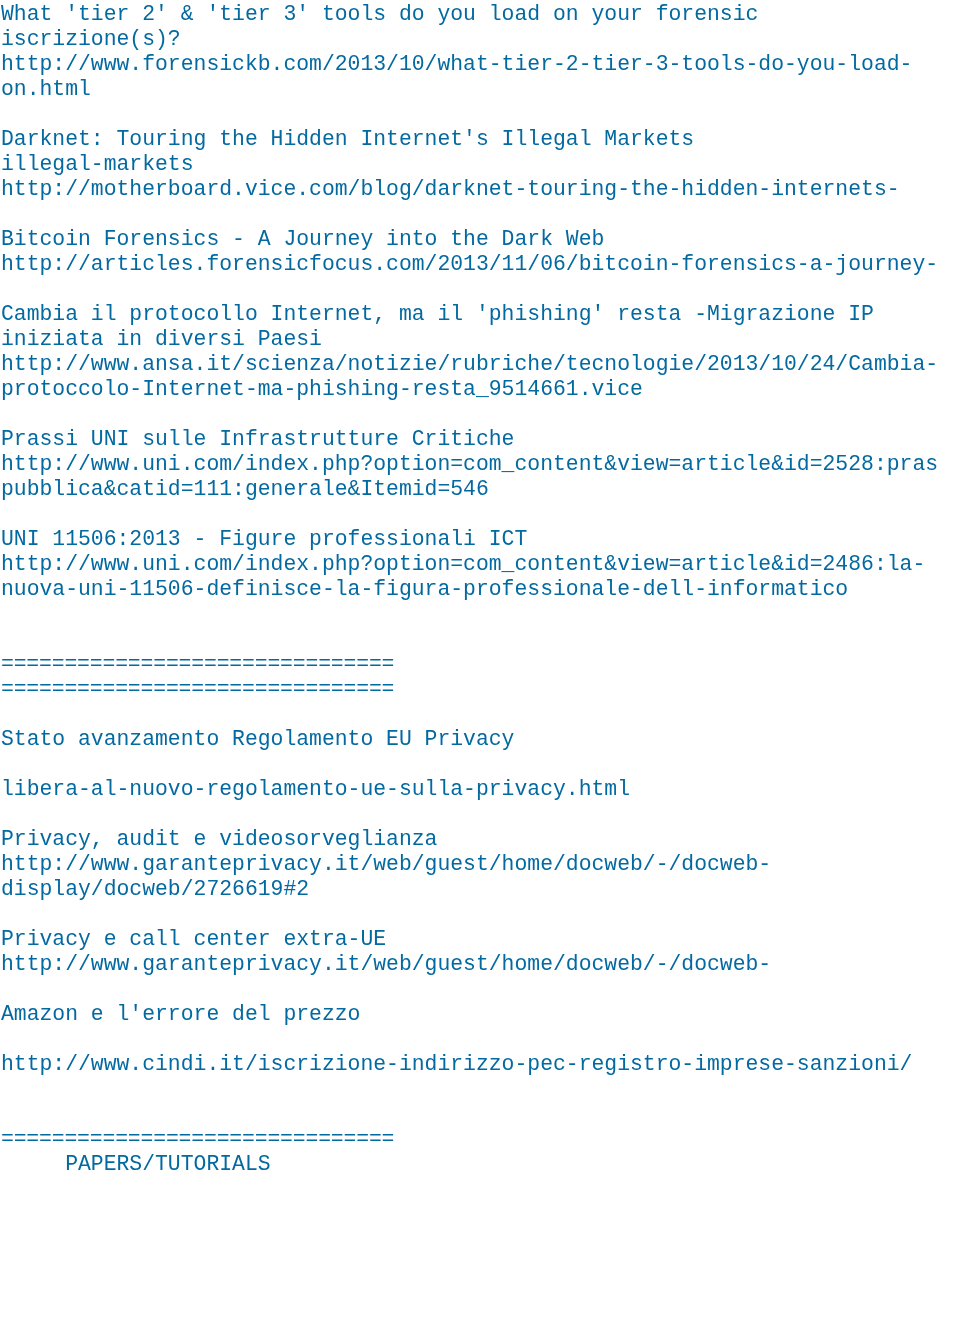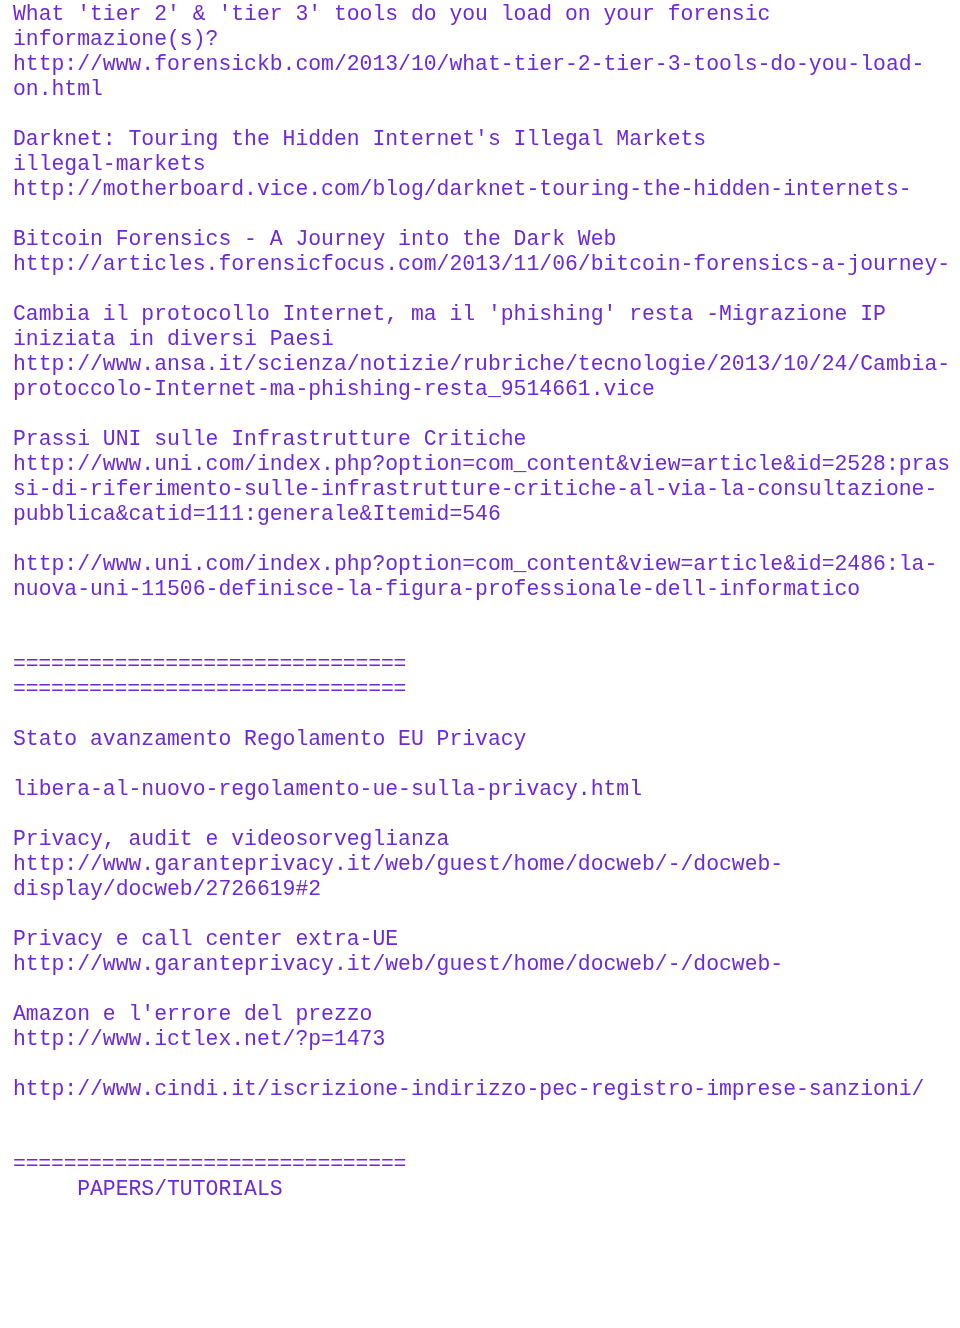--- a/index.html
+++ b/index.html
@@ -16,78 +16,76 @@
   }
   #doc {
     padding: 2px 0 0 1px;
   }
   .line {
     font-size: 21.4px;
     line-height: 25px;
     white-space: pre;
     letter-spacing: 0px;
     height: 25px;
-    color: #6d28d9;
-    margin-left: 12px;
+    color: #0369a1;
   }
   .line.blank {
     height: 25px;
   }
   .line.sep {
     letter-spacing: -0.15px;
   }
   .line.indent {
     
   }
 </style>
 </head>
 <body>
 
 <div id="doc">
     <div class="line">What 'tier 2' &amp; 'tier 3' tools do you load on your forensic</div>
-    <div class="line">informazione(s)?</div>
+    <div class="line">iscrizione(s)?</div>
     <div class="line">http://www.forensickb.com/2013/10/what-tier-2-tier-3-tools-do-you-load-</div>
     <div class="line">on.html</div>
     <div class="line blank"></div>
     <div class="line">Darknet: Touring the Hidden Internet's Illegal Markets</div>
     <div class="line">illegal-markets</div>
     <div class="line">http://motherboard.vice.com/blog/darknet-touring-the-hidden-internets-</div>
     <div class="line blank"></div>
     <div class="line">Bitcoin Forensics - A Journey into the Dark Web</div>
     <div class="line">http://articles.forensicfocus.com/2013/11/06/bitcoin-forensics-a-journey-</div>
     <div class="line blank"></div>
     <div class="line">Cambia il protocollo Internet, ma il 'phishing' resta -Migrazione IP</div>
     <div class="line">iniziata in diversi Paesi</div>
     <div class="line">http://www.ansa.it/scienza/notizie/rubriche/tecnologie/2013/10/24/Cambia-</div>
     <div class="line">protoccolo-Internet-ma-phishing-resta_9514661.vice</div>
     <div class="line blank"></div>
     <div class="line">Prassi UNI sulle Infrastrutture Critiche</div>
     <div class="line">http://www.uni.com/index.php?option=com_content&amp;view=article&amp;id=2528:pras</div>
-    <div class="line">si-di-riferimento-sulle-infrastrutture-critiche-al-via-la-consultazione-</div>
     <div class="line">pubblica&amp;catid=111:generale&amp;Itemid=546</div>
     <div class="line blank"></div>
+    <div class="line">UNI 11506:2013 - Figure professionali ICT</div>
     <div class="line">http://www.uni.com/index.php?option=com_content&amp;view=article&amp;id=2486:la-</div>
     <div class="line">nuova-uni-11506-definisce-la-figura-professionale-dell-informatico</div>
     <div class="line blank"></div>
     <div class="line blank"></div>
     <div class="line sep">===============================</div>
     <div class="line sep">===============================</div>
     <div class="line blank"></div>
     <div class="line">Stato avanzamento Regolamento EU Privacy</div>
     <div class="line blank"></div>
     <div class="line">libera-al-nuovo-regolamento-ue-sulla-privacy.html</div>
     <div class="line blank"></div>
     <div class="line">Privacy, audit e videosorveglianza</div>
     <div class="line">http://www.garanteprivacy.it/web/guest/home/docweb/-/docweb-</div>
     <div class="line">display/docweb/2726619#2</div>
     <div class="line blank"></div>
     <div class="line">Privacy e call center extra-UE</div>
     <div class="line">http://www.garanteprivacy.it/web/guest/home/docweb/-/docweb-</div>
     <div class="line blank"></div>
     <div class="line">Amazon e l'errore del prezzo</div>
-    <div class="line">http://www.ictlex.net/?p=1473</div>
     <div class="line blank"></div>
     <div class="line">http://www.cindi.it/iscrizione-indirizzo-pec-registro-imprese-sanzioni/</div>
     <div class="line blank"></div>
     <div class="line blank"></div>
     <div class="line sep">===============================</div>
     <div class="line indent">     PAPERS/TUTORIALS</div>
   </div>
 
 </body></html>

